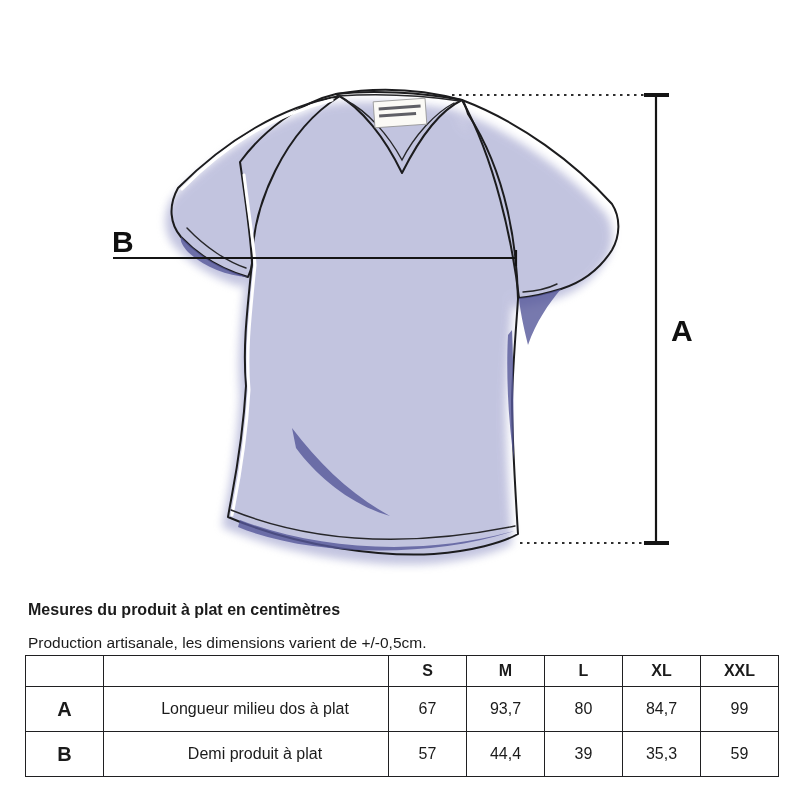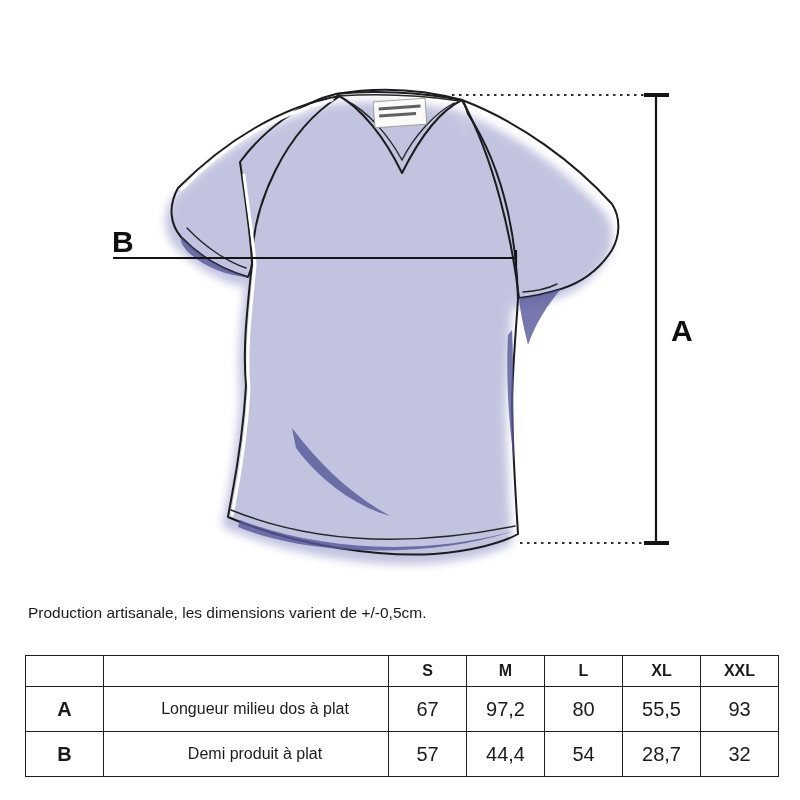--- a/index.html
+++ b/index.html
@@ -21,21 +21,21 @@
   .measure    { stroke: #141414; stroke-width: 2.2; fill: none; }
   .measure-cap{ stroke: #141414; stroke-width: 4;   fill: none; }
   .dotted     { stroke: #2e2e2e; stroke-width: 2;   fill: none; stroke-dasharray: 2.5 4.5; }
   .measure-label { font-family: "Liberation Sans", sans-serif; font-size: 30px; font-weight: bold; fill: #101010; }
   .care-label-rect { fill: #fbfaf6; stroke: #8f8f8f; stroke-width: 0.8; }
   .care-label-line { fill: #5f5f66; }
 
   
   .notes { position: absolute; left: 28px; top: 600px; color: #1b1b1b; }
   .notes-title    { font-size: 16px; font-weight: bold; line-height: 20px; }
-  .notes-subtitle { font-size: 15.5px; font-weight: normal; line-height: 21px; margin-top: 2px; }
+  .notes-subtitle { font-size: 15.5px; font-weight: normal; line-height: 21px; margin-top: 12px; }
 
   
   .size-table {
     position: absolute; left: 25px; top: 655px;
     border-collapse: collapse; table-layout: fixed;
     width: 753px; background: #ffffff;
     color: #1b1b1b;
   }
   .size-table td, .size-table th {
     border: 1.6px solid #202022;
@@ -43,21 +43,21 @@
     font-family: "Liberation Sans", sans-serif;
   }
   .size-table .row-header   { height: 31px; }
   .size-table .row-data     { height: 45px; }
   .col-letter { width: 78px; }
   .col-desc   { width: 285px; }
   .col-size   { width: 78px; }
   .cell-size-header { font-size: 16px; font-weight: bold; }
   .cell-letter      { font-size: 20px; font-weight: bold; }
   .cell-desc        { text-align: left; padding-left: 18px; font-size: 16px; font-weight: normal; }
-  .cell-value       { font-size: 20px; font-weight: normal; }
+  .cell-value       { font-size: 16px; font-weight: normal; }
 </style>
 </head>
 <body>
 
 <div class="page">
 
   <svg class="diagram-svg" width="800" height="590" viewBox="0 0 800 590">
     <defs>
       <filter id="soft" x="-20%" y="-20%" width="140%" height="140%">
         <feGaussianBlur stdDeviation="4"></feGaussianBlur>
@@ -108,48 +108,49 @@
     <line class="measure-cap" x1="644" y1="95" x2="669" y2="95"></line>
     <line class="measure-cap" x1="644" y1="543" x2="669" y2="543"></line>
     <text class="measure-label" x="671" y="341">A</text>
 
     <line class="measure" x1="113" y1="258" x2="516" y2="258"></line>
     <line class="measure" x1="516" y1="250" x2="516" y2="266"></line>
     <text class="measure-label" x="112" y="252">B</text>
   </svg>
 
   <div class="notes">
+    <div class="notes-title">Mesures du produit à plat en centimètres</div>
     <div class="notes-subtitle">Production artisanale, les dimensions varient de +/-0,5cm.</div>
   </div>
 
   <table class="size-table">
     <tbody>
         <tr class="row-header">
       <td class="col-letter"></td>
       <td class="col-desc"></td>
       <td class="col-size cell-size-header">S</td>
       <td class="col-size cell-size-header">M</td>
       <td class="col-size cell-size-header">L</td>
       <td class="col-size cell-size-header">XL</td>
       <td class="col-size cell-size-header">XXL</td>
     </tr>
     <tr class="row-data">
       <td class="cell-letter">A</td>
       <td class="cell-desc">Longueur milieu dos à plat</td>
       <td class="cell-value">67</td>
-      <td class="cell-value">97,2</td>
+      <td class="cell-value">93,7</td>
       <td class="cell-value">80</td>
-      <td class="cell-value">55,5</td>
-      <td class="cell-value">93</td>
+      <td class="cell-value">84,7</td>
+      <td class="cell-value">99</td>
     </tr>
     <tr class="row-data">
       <td class="cell-letter">B</td>
       <td class="cell-desc">Demi produit à plat</td>
       <td class="cell-value">57</td>
       <td class="cell-value">44,4</td>
-      <td class="cell-value">54</td>
-      <td class="cell-value">28,7</td>
-      <td class="cell-value">32</td>
+      <td class="cell-value">39</td>
+      <td class="cell-value">35,3</td>
+      <td class="cell-value">59</td>
     </tr>
   </tbody>
     </table>
 
 </div>
 
 </body></html>

